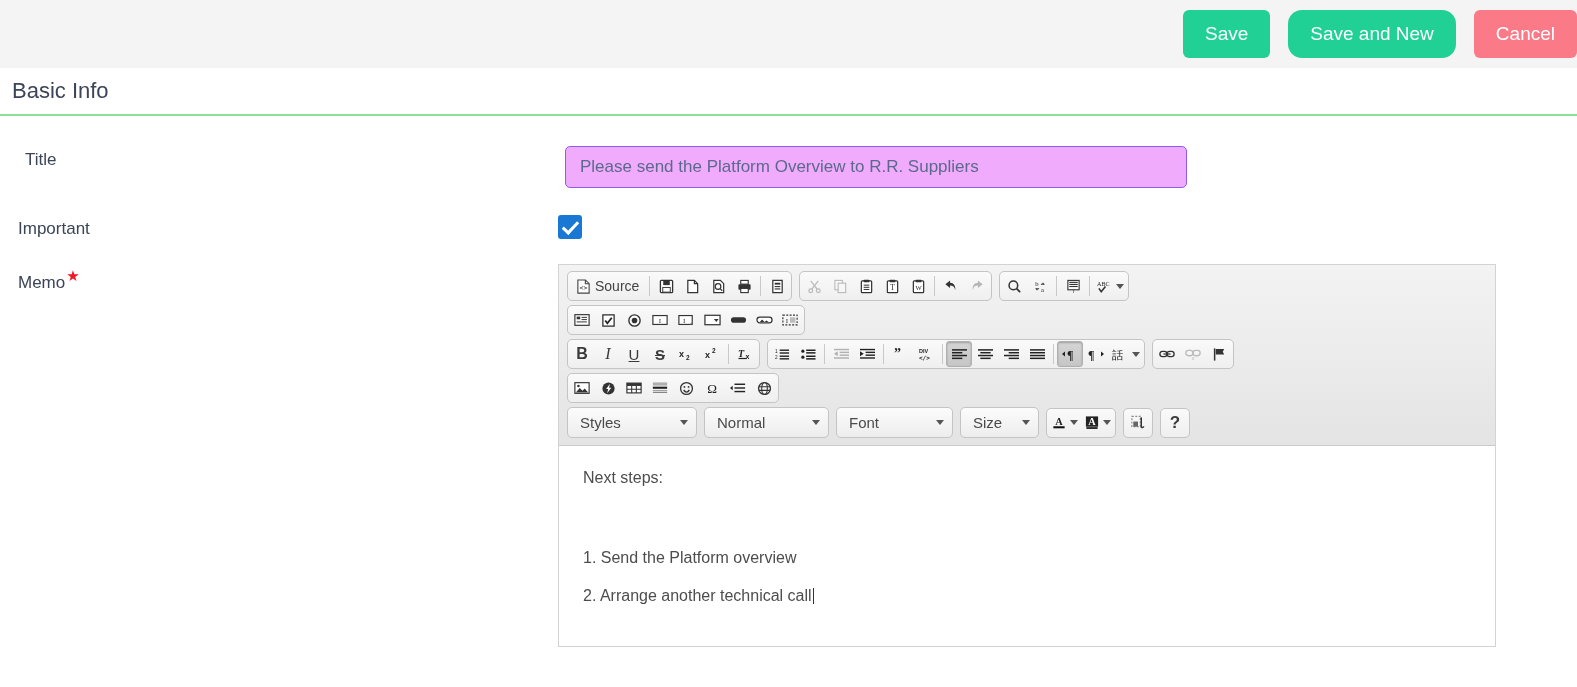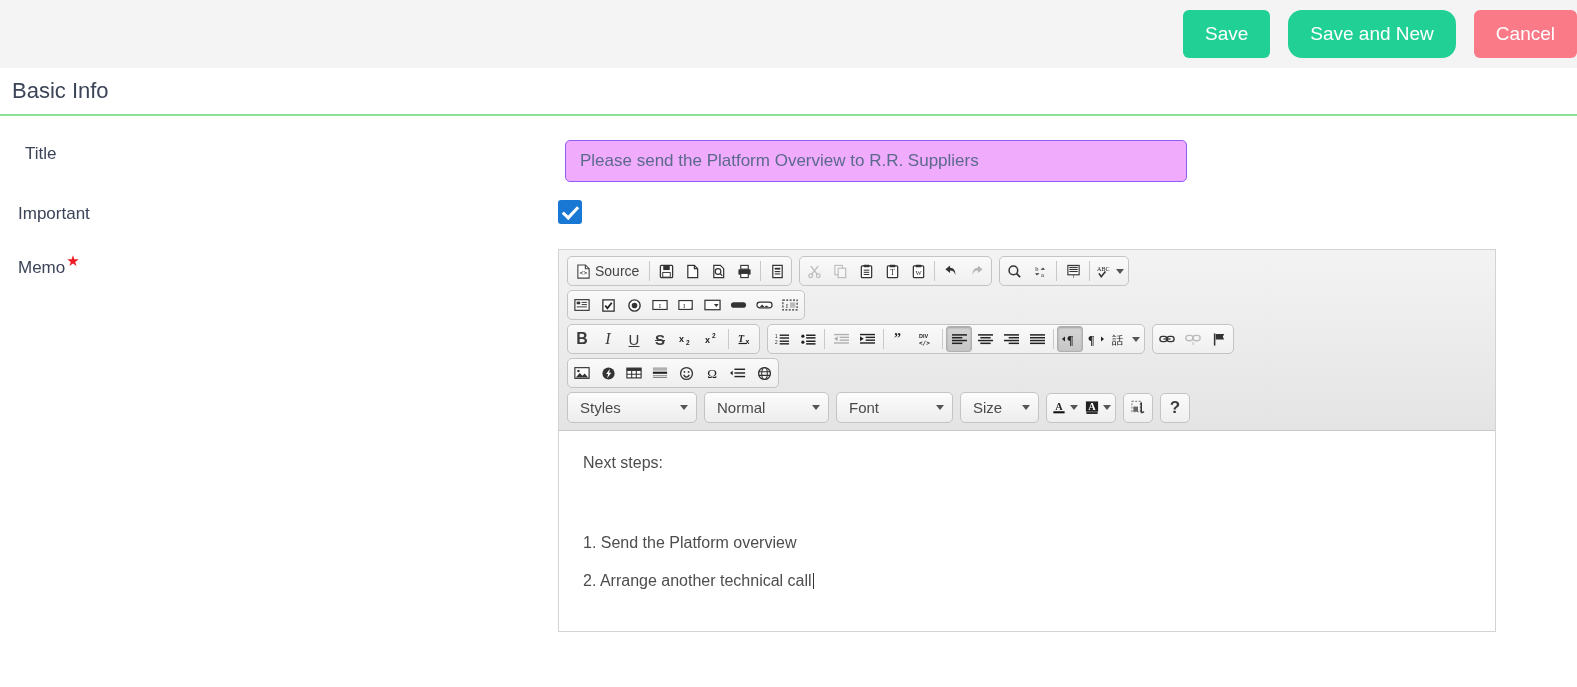--- a/index.html
+++ b/index.html
@@ -56,22 +56,22 @@
     font-size: 22px;
     color: #3c4458;
   }
 
   
   .form-row {
     display: flex;
     align-items: flex-start;
     padding-left: 18px;
   }
-  .row-title    { margin-top: 24px; padding-left: 25px; }
-  .row-important{ margin-top: 18px; align-items: flex-end; }
+  .row-title    { margin-top: 30px; padding-left: 25px; }
+  .row-important{ margin-top: 27px; align-items: flex-end; }
   .row-memo     { margin-top: 25px; }
 
   .field-label {
     width: 540px;
     font-size: 17px;
     color: #3c4458;
     flex: 0 0 540px;
     padding-top: 4px;
   }
   .req-star {

